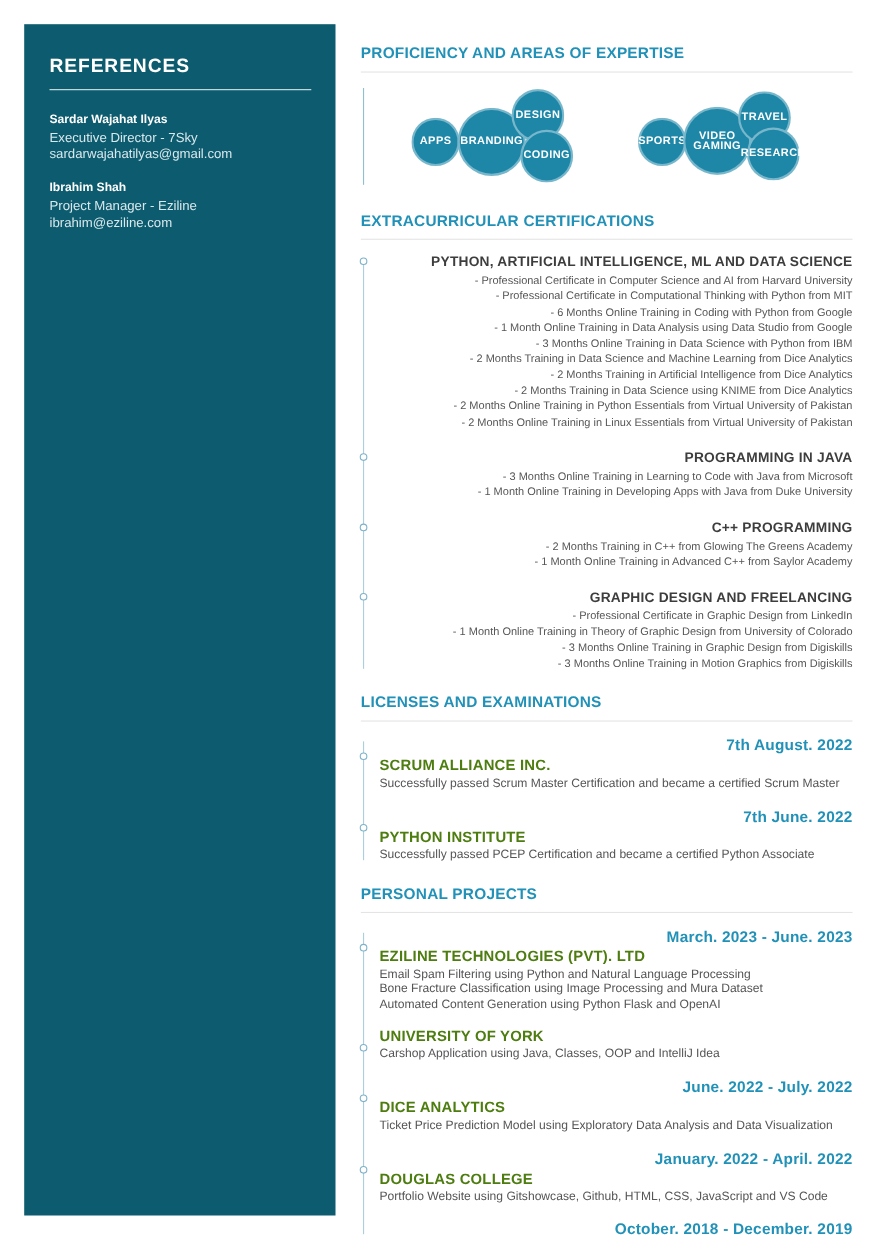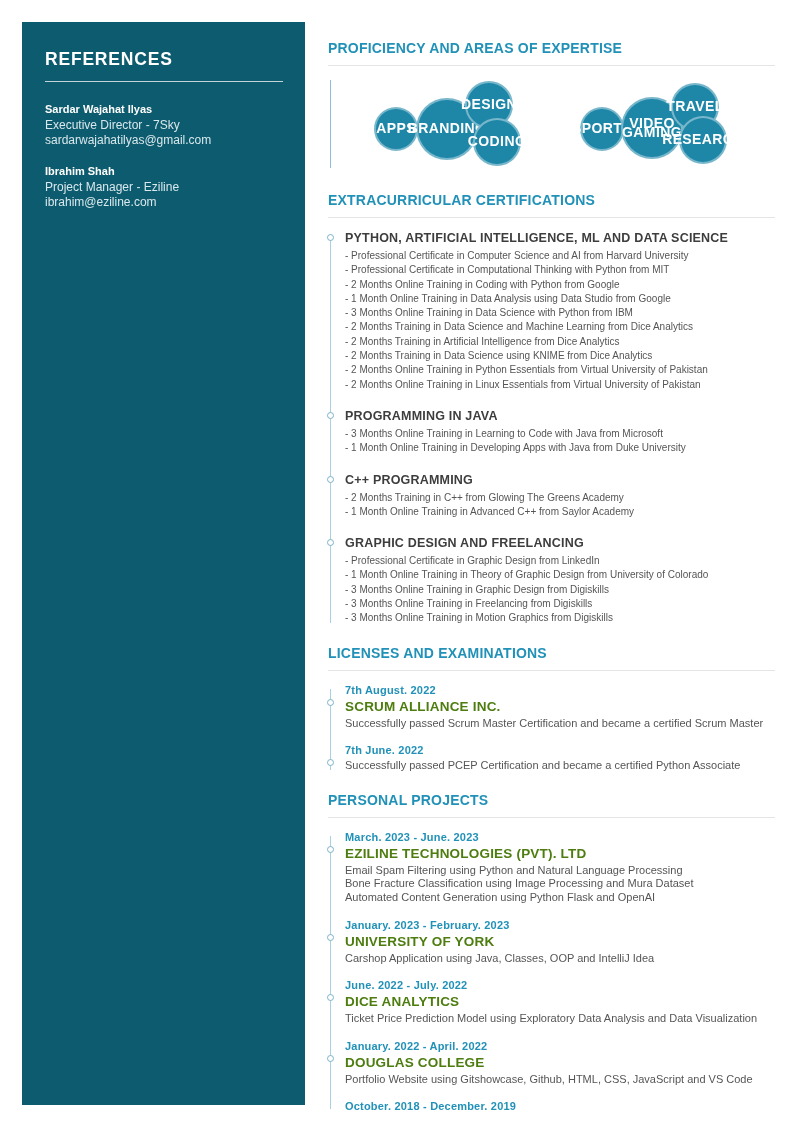--- a/index.html
+++ b/index.html
@@ -25,21 +25,21 @@
   .main { position: absolute; left: 328px; top: 40px; width: 447px; }
   .sec { margin-bottom: 19px; }
   .sec-title { font-size: 14px; font-weight: bold; color: #2191b8; letter-spacing: 0.2px; margin: 0; }
   .rule { border-bottom: 1px solid #e4e4e4; margin-top: 9px; }
 
   
   .bubbles { position: relative; height: 97px; margin-top: 10px; }
   .vline { position: absolute; left: 2px; top: 4px; width: 1px; height: 88px; background: #8fc0d2; }
   .bubble {
     position: absolute; border-radius: 50%; background: #1e87a8; color: #fff;
-    font-weight: bold; font-size: 14px; letter-spacing: 0.4px; line-height: 9.5px;
+    font-weight: bold; font-size: 10px; letter-spacing: 0.4px; line-height: 9.5px;
     display: flex; align-items: center; justify-content: center; text-align: center;
     border: 2px solid rgba(255,255,255,0.4); padding: 3px;
   }
   .b-apps     { left: 46px;  top: 31px; width: 44px; height: 44px; }
   .b-branding { left: 88px;  top: 22px; width: 62px; height: 62px; }
   .b-design   { left: 137px; top: 5px;  width: 48px; height: 48px; }
   .b-coding   { left: 145px; top: 42px; width: 48px; height: 48px; }
   .b-sports   { left: 252px; top: 31px; width: 44px; height: 44px; }
   .b-video    { left: 293px; top: 21px; width: 62px; height: 62px; }
   .b-travel   { left: 343px; top: 7px;  width: 48px; height: 48px; }
@@ -49,29 +49,29 @@
   .timeline { position: relative; margin-top: 13px; padding-left: 17px; }
   .timeline::before {
     content: ""; position: absolute; left: 2px; top: 5px; bottom: 3px; width: 1px; background: #aacfdd;
   }
   .t-entry { position: relative; }
   .marker {
     position: absolute; left: -18px; width: 7px; height: 7px;
     border: 1px solid #7db2c9; border-radius: 50%; background: #fff;
   }
   .cert-group .marker { top: 3px; }
-  .cert-group { margin-bottom: 17px; }
+  .cert-group { margin-bottom: 17px; text-align: right; }
   .cert-group:last-child { margin-bottom: 0; }
   .group-title { font-size: 12.5px; font-weight: bold; color: #3d3d3d; letter-spacing: 0.2px; margin: 0 0 4px 0; }
   .cert-item { font-size: 10px; color: #555; line-height: 14.3px; }
 
   .dated-entry { margin-bottom: 14px; }
   .dated-entry:last-child { margin-bottom: 0; }
   .dated-entry .marker { top: 15px; }
-  .entry-date { font-size: 11px; font-weight: bold; color: #2191b8; letter-spacing: 0.2px; margin-bottom: 3px; }
+  .entry-date { font-size: 14px; font-weight: bold; color: #2191b8; letter-spacing: 0.2px; margin-bottom: 3px; text-align: right; }
   .entry-org { font-size: 13.5px; font-weight: bold; color: #4d7c0f; letter-spacing: 0.2px; margin: 0 0 3px 0; }
   .entry-line { font-size: 11px; color: #555; line-height: 13.6px; }
 </style>
 </head>
 <body>
 
 <div class="page">
 
   <aside class="sidebar">
     <h1 class="side-title">REFERENCES</h1>
@@ -111,21 +111,21 @@
     <section class="sec">
       <h2 class="sec-title">EXTRACURRICULAR CERTIFICATIONS</h2>
       <div class="rule"></div>
       <div class="timeline">
 
         <div class="t-entry cert-group">
           <span class="marker"></span>
           <h3 class="group-title">PYTHON, ARTIFICIAL INTELLIGENCE, ML AND DATA SCIENCE</h3>
           <div class="cert-item">- Professional Certificate in Computer Science and AI from Harvard University</div>
           <div class="cert-item">- Professional Certificate in Computational Thinking with Python from MIT</div>
-          <div class="cert-item">- 2 Months Online Training in Coding with Python from Google</div>
+          <div class="cert-item">- 6 Months Online Training in Coding with Python from Google</div>
           <div class="cert-item">- 1 Month Online Training in Data Analysis using Data Studio from Google</div>
           <div class="cert-item">- 3 Months Online Training in Data Science with Python from IBM</div>
           <div class="cert-item">- 2 Months Training in Data Science and Machine Learning from Dice Analytics</div>
           <div class="cert-item">- 2 Months Training in Artificial Intelligence from Dice Analytics</div>
           <div class="cert-item">- 2 Months Training in Data Science using KNIME from Dice Analytics</div>
           <div class="cert-item">- 2 Months Online Training in Python Essentials from Virtual University of Pakistan</div>
           <div class="cert-item">- 2 Months Online Training in Linux Essentials from Virtual University of Pakistan</div>
         </div>
 
         <div class="t-entry cert-group">
@@ -141,21 +141,20 @@
           <div class="cert-item">- 2 Months Training in C++ from Glowing The Greens Academy</div>
           <div class="cert-item">- 1 Month Online Training in Advanced C++ from Saylor Academy</div>
         </div>
 
         <div class="t-entry cert-group">
           <span class="marker"></span>
           <h3 class="group-title">GRAPHIC DESIGN AND FREELANCING</h3>
           <div class="cert-item">- Professional Certificate in Graphic Design from LinkedIn</div>
           <div class="cert-item">- 1 Month Online Training in Theory of Graphic Design from University of Colorado</div>
           <div class="cert-item">- 3 Months Online Training in Graphic Design from Digiskills</div>
-          <div class="cert-item">- 3 Months Online Training in Freelancing from Digiskills</div>
           <div class="cert-item">- 3 Months Online Training in Motion Graphics from Digiskills</div>
         </div>
 
       </div>
     </section>
 
     <section class="sec">
       <h2 class="sec-title">LICENSES AND EXAMINATIONS</h2>
       <div class="rule"></div>
       <div class="timeline">
@@ -163,20 +162,21 @@
         <div class="t-entry dated-entry">
           <span class="marker"></span>
           <div class="entry-date">7th August. 2022</div>
           <h3 class="entry-org">SCRUM ALLIANCE INC.</h3>
           <div class="entry-line">Successfully passed Scrum Master Certification and became a certified Scrum Master</div>
         </div>
 
         <div class="t-entry dated-entry">
           <span class="marker"></span>
           <div class="entry-date">7th June. 2022</div>
+          <h3 class="entry-org">PYTHON INSTITUTE</h3>
           <div class="entry-line">Successfully passed PCEP Certification and became a certified Python Associate</div>
         </div>
 
       </div>
     </section>
 
     <section class="sec">
       <h2 class="sec-title">PERSONAL PROJECTS</h2>
       <div class="rule"></div>
       <div class="timeline">
@@ -185,21 +185,20 @@
           <span class="marker"></span>
           <div class="entry-date">March. 2023 - June. 2023</div>
           <h3 class="entry-org">EZILINE TECHNOLOGIES (PVT). LTD</h3>
           <div class="entry-line">Email Spam Filtering using Python and Natural Language Processing</div>
           <div class="entry-line">Bone Fracture Classification using Image Processing and Mura Dataset</div>
           <div class="entry-line">Automated Content Generation using Python Flask and OpenAI</div>
         </div>
 
         <div class="t-entry dated-entry">
           <span class="marker"></span>
-          <div class="entry-date">January. 2023 - February. 2023</div>
           <h3 class="entry-org">UNIVERSITY OF YORK</h3>
           <div class="entry-line">Carshop Application using Java, Classes, OOP and IntelliJ Idea</div>
         </div>
 
         <div class="t-entry dated-entry">
           <span class="marker"></span>
           <div class="entry-date">June. 2022 - July. 2022</div>
           <h3 class="entry-org">DICE ANALYTICS</h3>
           <div class="entry-line">Ticket Price Prediction Model using Exploratory Data Analysis and Data Visualization</div>
         </div>

